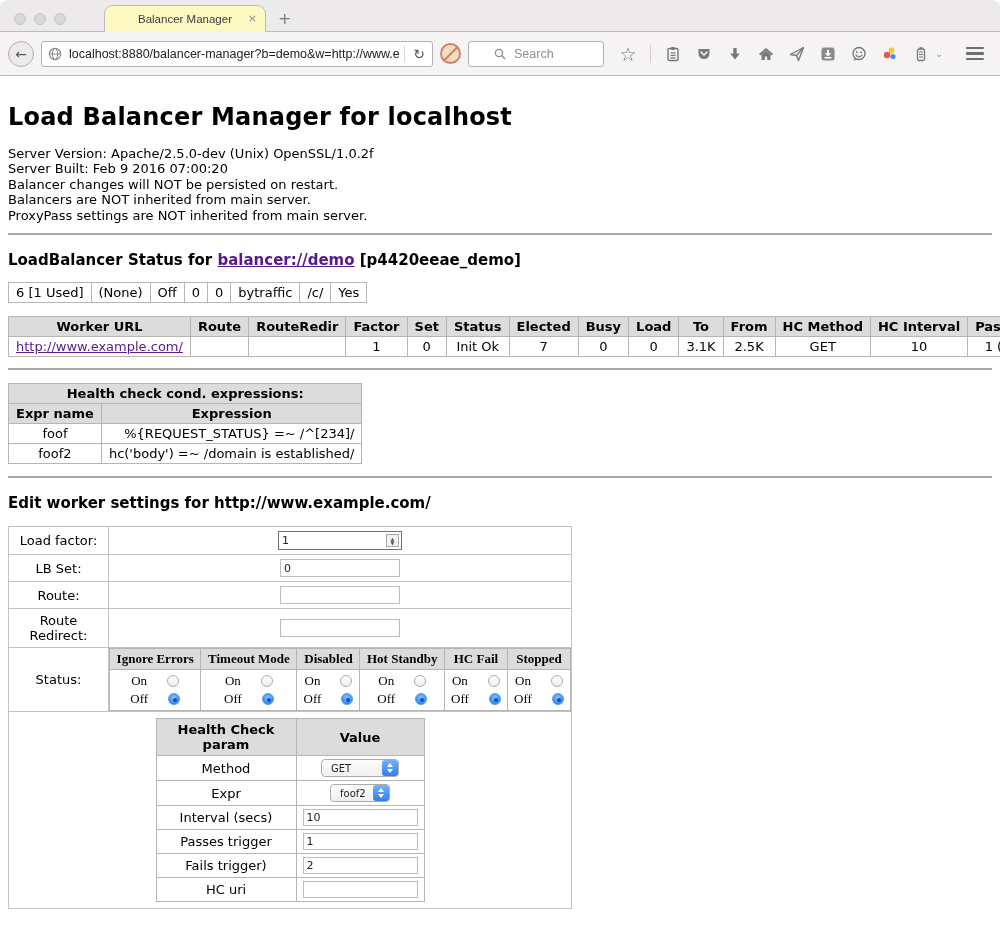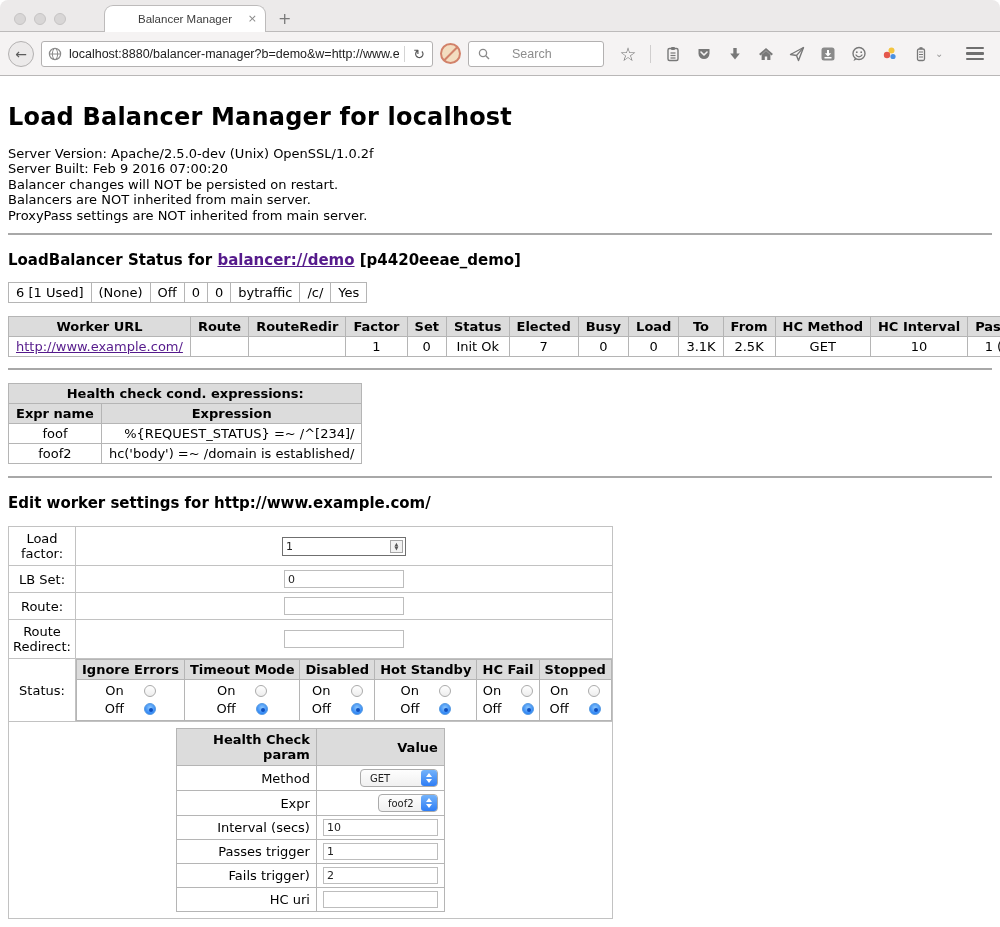--- a/index.html
+++ b/index.html
@@ -5,42 +5,42 @@
   * { margin:0; padding:0; box-sizing:border-box; }
   html,body { width:1000px; height:927px; background:#ffffff; }
   body { font-family:"DejaVu Sans", sans-serif; overflow:hidden; }
   .window { width:1000px; height:927px; border-radius:8px 8px 0 0; overflow:hidden; background:#fff; }
 
   
   .titlebar { height:32px; background:#eceaea; position:relative; border-bottom:1px solid #bdbbbb; }
   .traffic { position:absolute; top:13px; left:14px; display:flex; gap:8px; }
   .light { width:12px; height:12px; border-radius:50%; background:#d8d6d6; border:1px solid #c6c4c4; }
   .tab { position:absolute; left:104px; bottom:-1px; width:162px; height:27px;
-         background:#ffffff; border:1px solid #bdbbbb; border-bottom:none;
+         background:#fef9c3; border:1px solid #bdbbbb; border-bottom:none;
          border-radius:9px 9px 0 0; display:flex; align-items:center; justify-content:center; }
   .tab-title { font-family:"Liberation Sans", sans-serif; font-size:11.5px; color:#3c3c3c; }
   .tab-close { position:absolute; right:8px; top:6px; font-size:11px; color:#8a8a8a; cursor:default; }
   .newtab { position:absolute; left:278px; bottom:3px; font-size:16px; color:#7a7a7a; }
 
   .toolbar { height:44px; background:#f5f3f3; border-bottom:1px solid #b9b7b7;
              display:flex; align-items:center; padding:0 8px; gap:7px; }
   .back-btn { width:26px; height:26px; border-radius:50%; border:1px solid #b3b1b1; background:#eceaea;
               display:flex; align-items:center; justify-content:center; font-size:14px; color:#5c5c5c; flex:0 0 auto; }
   .urlbar { width:392px; height:26px; background:#fff; border:1px solid #b3b1b1; border-radius:3px;
             display:flex; align-items:center; padding:0 4px; gap:5px; flex:0 0 auto; }
   .url-text { font-family:"Liberation Sans", sans-serif; font-size:12.5px; color:#222;
               white-space:nowrap; overflow:hidden; flex:1; }
   .url-sep { width:1px; height:16px; background:#d4d4d4; }
   .reload { font-size:14px; color:#565656; padding:0 3px; }
   .block-icon { width:21px; height:21px; border-radius:50%; border:2px solid #d2826a; background:#f3ddc0;
                 position:relative; flex:0 0 auto; }
   .block-icon::after { content:""; position:absolute; left:-1px; top:8px; width:19px; height:2px;
                        background:#d2826a; transform:rotate(-45deg); }
   .searchbar { width:136px; height:26px; background:#fff; border:1px solid #b3b1b1; border-radius:3px;
-               display:flex; align-items:center; padding:0 6px; gap:19px; flex:0 0 auto; }
+               display:flex; align-items:center; padding:0 22px; gap:5px; flex:0 0 auto; }
   .search-ph { font-family:"Liberation Sans", sans-serif; font-size:12.5px; color:#8d8d8d; }
   .tool-icons { display:flex; align-items:center; gap:13px; margin-left:8px; color:#787878; }
   .ticon { display:flex; align-items:center; justify-content:center; width:18px; height:18px; }
   .star { font-size:19px; color:#6f6f6f; line-height:18px; }
   .vsep { width:1px; height:18px; background:#d0cece; }
   .caret { font-size:10px; color:#9a9a9a; margin-left:-8px; }
   .hamburger { display:flex; flex-direction:column; gap:3px; margin-left:10px; }
   .hamburger span { display:block; width:18px; height:2.5px; background:#6f6f6f; border-radius:1px; }
 
   
@@ -81,21 +81,21 @@
   table.statustbl th, table.statustbl td { border:1px solid #b5b5b5; padding:2px 5px; text-align:center; white-space:nowrap; }
   table.statustbl th { background:#dcdcdc; }
   .radio-line { display:flex; align-items:center; justify-content:center; gap:20px; line-height:18px; }
   .radio { display:inline-block; width:12px; height:12px; border-radius:50%;
            background:linear-gradient(#ffffff,#ededed); border:1px solid #ababab; position:relative; }
   .radio.checked { background:radial-gradient(circle at 50% 38%, #8ec8fb, #2f86f6 72%); border:1px solid #5a9de2; }
   .radio.checked::after { content:""; position:absolute; left:4px; top:4px; width:4px; height:4px;
                           border-radius:50%; background:#0d4fbe; }
 
   table.hctbl { border-collapse:collapse; font-size:13px; margin:0 auto; }
-  table.hctbl th, table.hctbl td { border:1px solid #b5b5b5; padding:3px 6px; text-align:right; }
+  table.hctbl th, table.hctbl td { border:1px solid #b5b5b5; padding:3px 6px; text-align:center; }
   table.hctbl th { background:#dcdcdc; }
   .hc-label { width:140px; }
   .hc-value { width:128px; }
   input.hctxt { width:115px; height:17px; border:1px solid #bdbdbd; font-family:"DejaVu Sans",sans-serif;
                 font-size:11px; padding:1px 3px; color:#222; }
   .msel { display:inline-flex; align-items:center; justify-content:space-between; height:18px;
           border:1px solid #ababab; border-radius:4px; background:linear-gradient(#fefefe,#f0f0f0);
           font-size:10px; color:#222; padding-left:9px; vertical-align:middle; }
   .msel .cap { width:16px; height:16px; margin:0; border-radius:3px;
                background:linear-gradient(#74b3fa,#2e7df5); display:flex; flex-direction:column;
@@ -346,21 +346,21 @@
       <tr>
         <td class="lblcol">Route:</td>
         <td class="valcol"><input class="txt" type="text" value="" style=""></td>
       </tr>
       <tr>
         <td class="lblcol">Route Redirect:</td>
         <td class="valcol"><input class="txt" type="text" value="" style=""></td>
       </tr>
       <tr>
         <td class="lblcol">Status:</td>
-        <td style="padding:0;">
+        <td style="padding:0;font-family:Liberation Serif, serif;">
           <table class="statustbl">
             <tbody>
             <tr>
               <th>Ignore Errors</th>
               <th>Timeout Mode</th>
               <th>Disabled</th>
               <th>Hot Standby</th>
               <th>HC Fail</th>
               <th>Stopped</th>
             </tr>

